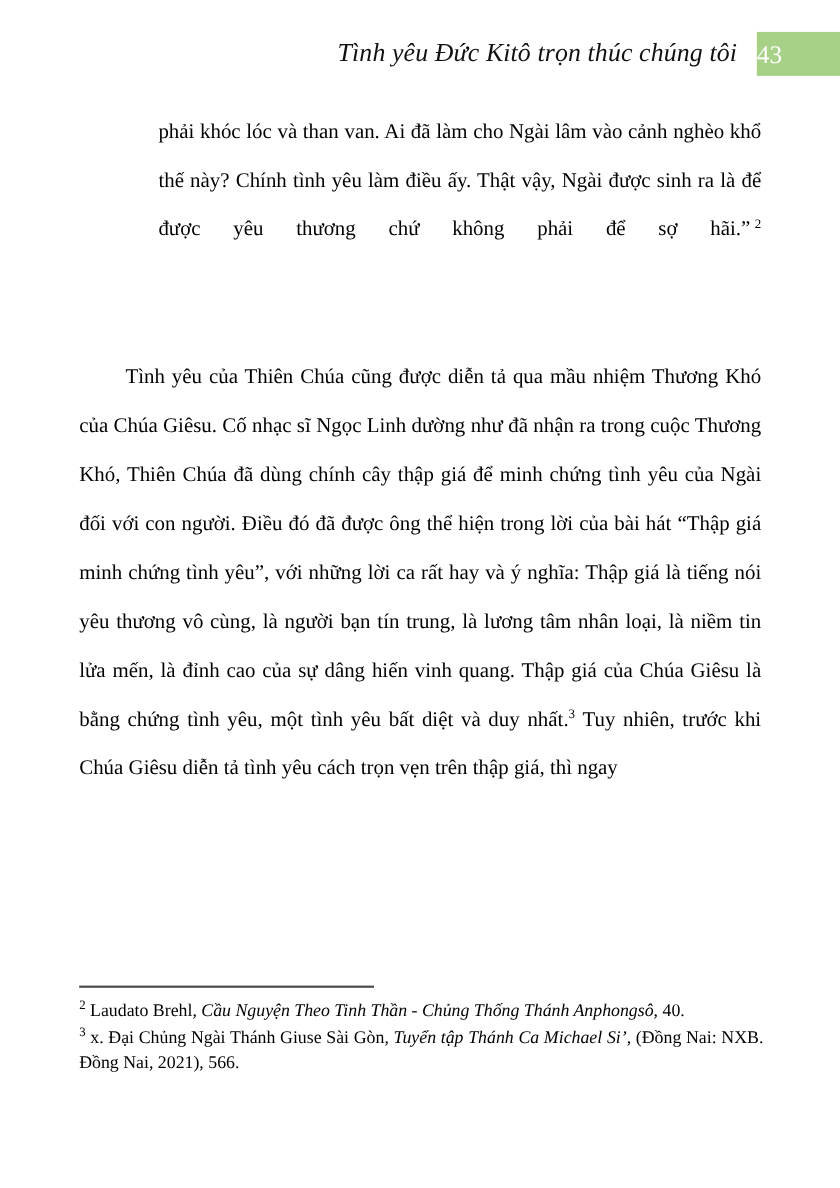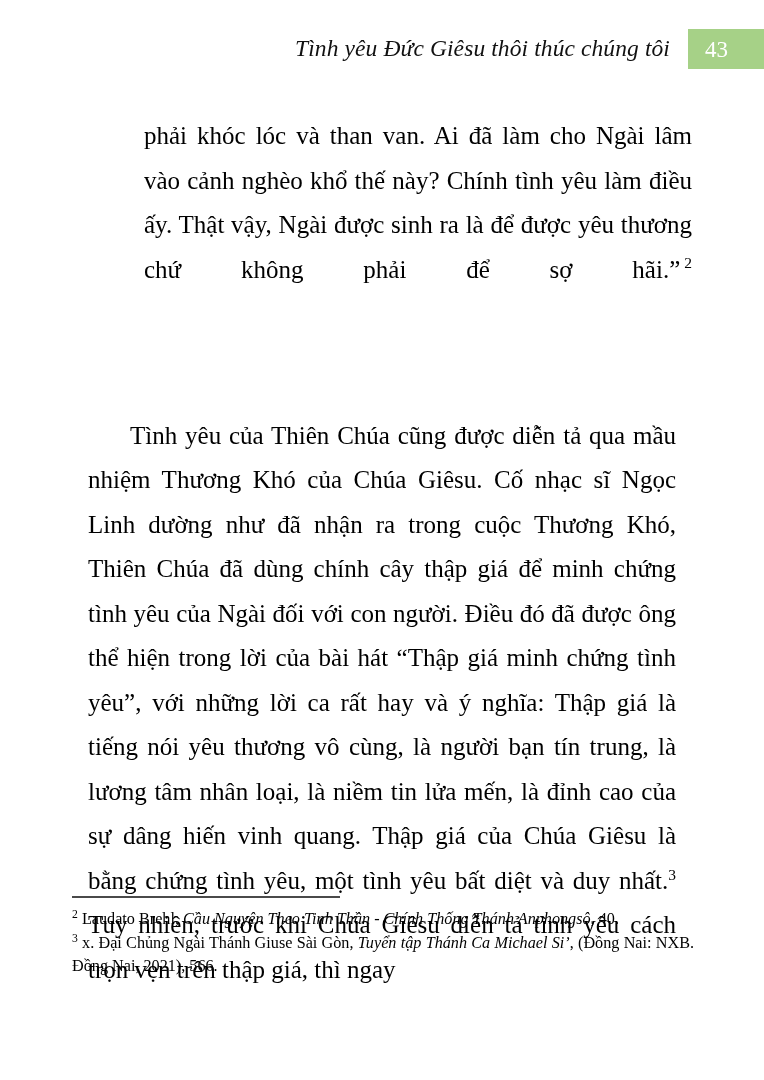--- a/index.html
+++ b/index.html
@@ -44,40 +44,39 @@
     padding-right: 18px;
   }
   .page-number-badge {
     width: 76px;
     height: 40px;
     background: #a6d187;
     display: flex;
     align-items: center;
     justify-content: flex-start;
     box-sizing: border-box;
-    padding-left: 17px;
   }
   .page-number {
     color: #ffffff;
     font-size: 23px;
     line-height: 1;
     font-style: normal;
   }
 
   
   .body-block {
     position: absolute;
     top: 98px;
     left: 72px;
     width: 620px;
   }
 
   p {
-    margin: 16px;
-    font-size: 25px;
+    margin: 0;
+    font-size: 19px;
     line-height: 44.5px;
     text-align: justify;
     text-justify: inter-word;
     color: #000000;
   }
 
   
   .quote-para {
     margin-left: 72px;
     width: 548px;
@@ -133,39 +132,39 @@
   .footnote sup {
     font-size: 0.72em;
   }
 </style>
 </head>
 <body>
 
 <div class="page">
 
   <div class="header">
-    <div class="header-title">Tình yêu Đức Giêsu thôi thúc chúng tôi</div>
+    <div class="header-title">Tình yêu Đức Kitô trọn thúc chúng tôi</div>
     <div class="page-number-badge">
       <span class="page-number">43</span>
     </div>
   </div>
 
   <div class="body-block">
 
     <p class="quote-para"><span>phải khóc lóc và than van. Ai đã làm cho Ngài lâm vào cảnh nghèo khổ thế này? Chính tình yêu làm điều ấy. Thật vậy, Ngài được sinh ra là để được yêu thương chứ không phải để sợ hãi.”</span><sup class="fn-ref-spaced">2</sup></p>
 
     <div class="gap-small"></div>
 
 
     <div class="gap-med"></div>
 
     <p class="para para-indent"><span>Tình yêu của Thiên Chúa cũng được diễn tả qua mầu nhiệm Thương Khó của Chúa Giêsu. Cố nhạc sĩ Ngọc Linh dường như đã nhận ra trong cuộc Thương Khó, Thiên Chúa đã dùng chính cây thập giá để minh chứng tình yêu của Ngài đối với con người. Điều đó đã được ông thể hiện trong lời của bài hát “Thập giá minh chứng tình yêu”, với những lời ca rất hay và ý nghĩa: Thập giá là tiếng nói yêu thương vô cùng, là người bạn tín trung, là lương tâm nhân loại, là niềm tin lửa mến, là đỉnh cao của sự dâng hiến vinh quang. Thập giá của Chúa Giêsu là bằng chứng tình yêu, một tình yêu bất diệt và duy nhất.</span><sup>3</sup><span> Tuy nhiên, trước khi Chúa Giêsu diễn tả tình yêu cách trọn vẹn trên thập giá, thì ngay</span></p>
   </div>
 
   <div class="footnotes">
     <div class="footnote-rule"></div>
 
-    <p class="footnote"><sup>2</sup><span> Laudato Brehl, </span><span class="it">Cầu Nguyện Theo Tinh Thần - Chính Thống Thánh Anphongsô</span><span>, 40.</span></p>
+    <p class="footnote"><sup>2</sup><span> Laudato Brehl, </span><span class="it">Cầu Nguyện Theo Tinh Thần - Chủng Thống Thánh Anphongsô</span><span>, 40.</span></p>
 
     <p class="footnote"><sup>3</sup><span> x. Đại Chủng Ngài Thánh Giuse Sài Gòn, </span><span class="it">Tuyển tập Thánh Ca Michael Si’</span><span>, (Đồng Nai: NXB. Đồng Nai, 2021), 566.</span></p>
   </div>
 
 </div>
 
 </body></html>

